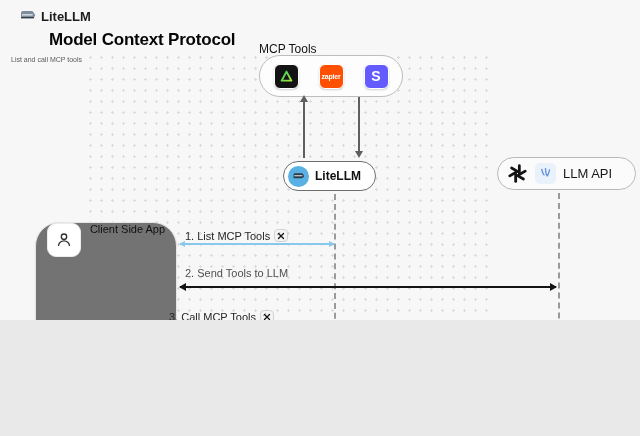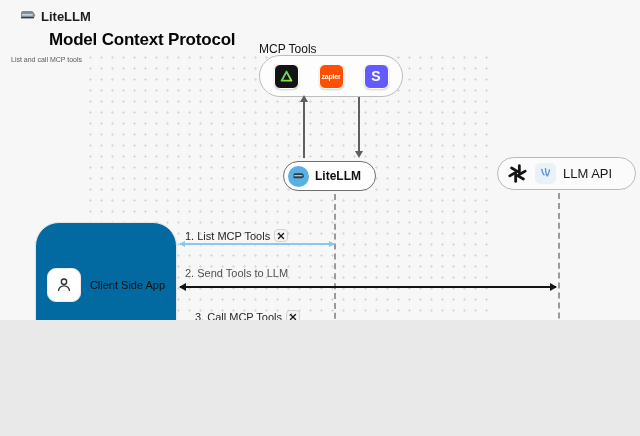--- a/index.html
+++ b/index.html
@@ -50,33 +50,33 @@
     border:1.5px solid #b8b8b8;display:flex;align-items:center;gap:7px;padding:0 0 0 9px;box-sizing:border-box;}
   .provider-sq{width:21px;height:21px;border-radius:5px;background:#e9f1fa;display:flex;align-items:center;justify-content:center;flex:0 0 auto;}
   .llmapi-text{font-size:13px;font-weight:500;color:#1a1a1a;}
 
   
   .lifeline{width:0;border-left:2px dashed #9a9a9a;}
   .lifeline.l1{left:334px;top:194px;height:214px;}
   .lifeline.l2{left:558px;top:193px;height:215px;}
 
   
-  .client-box{left:35px;top:222px;width:142px;height:126px;border-radius:24px;background:#0369a1;
+  .client-box{left:35px;top:222px;width:142px;height:126px;border-radius:24px;background:#737373;
     border:1px solid #e6e6e9;box-shadow:0 1px 3px rgba(0,0,0,.05);
-    display:flex;align-items:center;justify-content:center;gap:9px;box-sizing:border-box;}
+    display:flex;align-items:flex-start;justify-content:center;gap:9px;box-sizing:border-box;}
   .avatar{width:32px;height:32px;border-radius:9px;background:#ffffff;border:1px solid #ececf0;
     display:flex;align-items:center;justify-content:center;flex:0 0 auto;}
   .client-text{font-size:11px;font-weight:500;color:#111;}
 
   
   .msg-label{display:flex;align-items:center;gap:4px;font-size:11px;font-weight:500;color:#262626;white-space:nowrap;}
   .msg-label.muted{color:#4f4f4f;}
   .msg1-label{left:185px;top:229px;}
   .msg2-label{left:185px;top:267px;}
-  .msg3-label{left:195px;top:310px;}
+  .msg3-label{left:169px;top:310px;}
   .tool-badge{display:inline-flex;align-items:center;justify-content:center;width:14px;height:13px;
     border-radius:4px;background:#f4f4f5;border:1px solid #d2d2d6;box-sizing:border-box;}
 
   .harrow{height:1.5px;}
   .harrow.blue{background:#88c8ec;}
   .harrow.black{background:#141414;height:2px;}
   .harrow::before,.harrow::after{content:"";position:absolute;top:50%;transform:translateY(-50%);}
   .harrow.blue::before{left:-1px;border-top:3.5px solid transparent;border-bottom:3.5px solid transparent;border-right:6px solid #88c8ec;}
   .harrow.blue::after{right:-1px;border-top:3.5px solid transparent;border-bottom:3.5px solid transparent;border-left:6px solid #88c8ec;}
   .harrow.black::before{left:-1px;border-top:4px solid transparent;border-bottom:4px solid transparent;border-right:7px solid #141414;}

